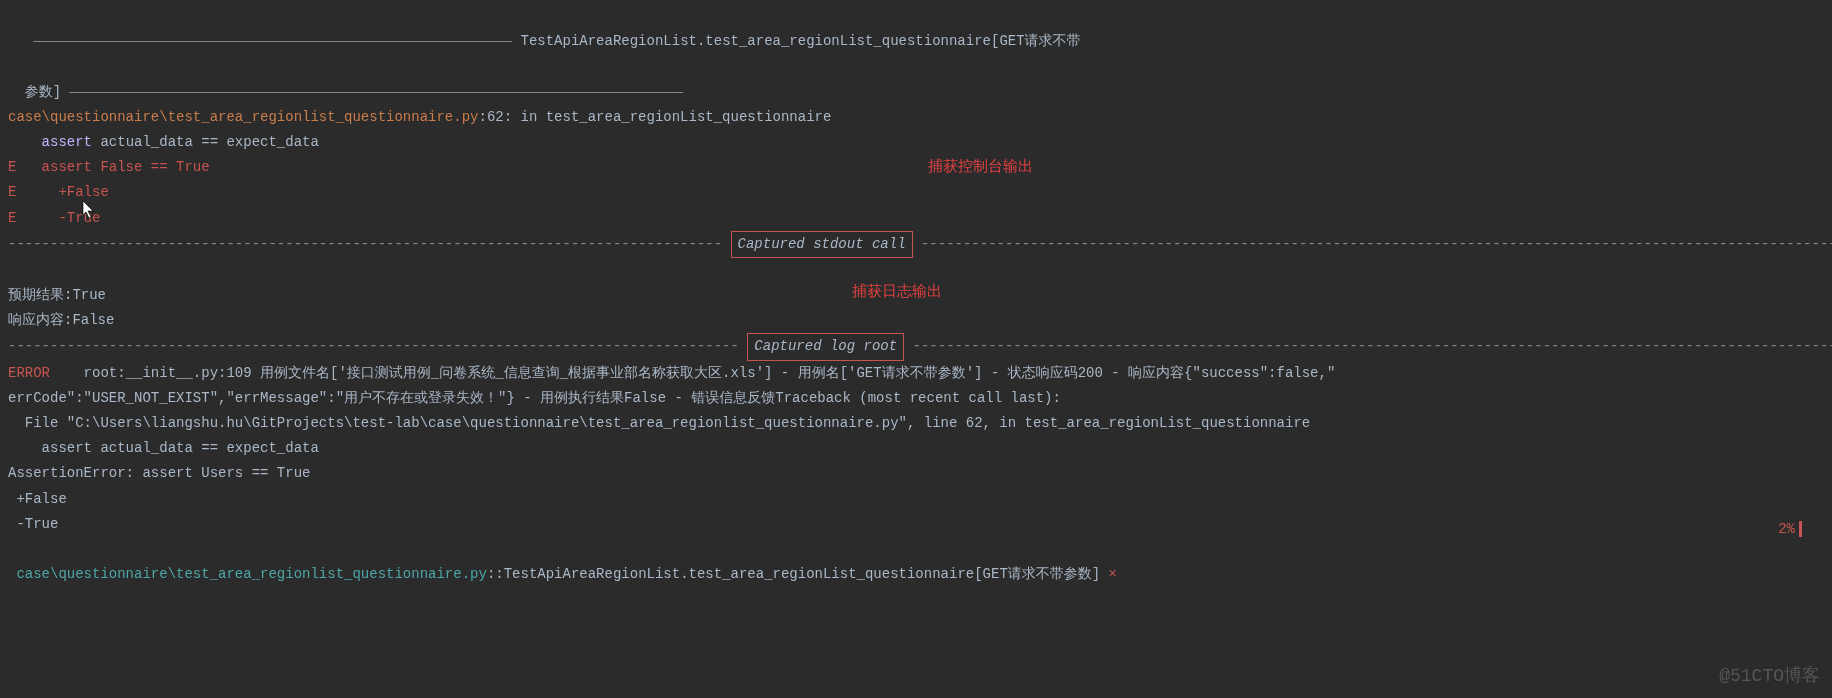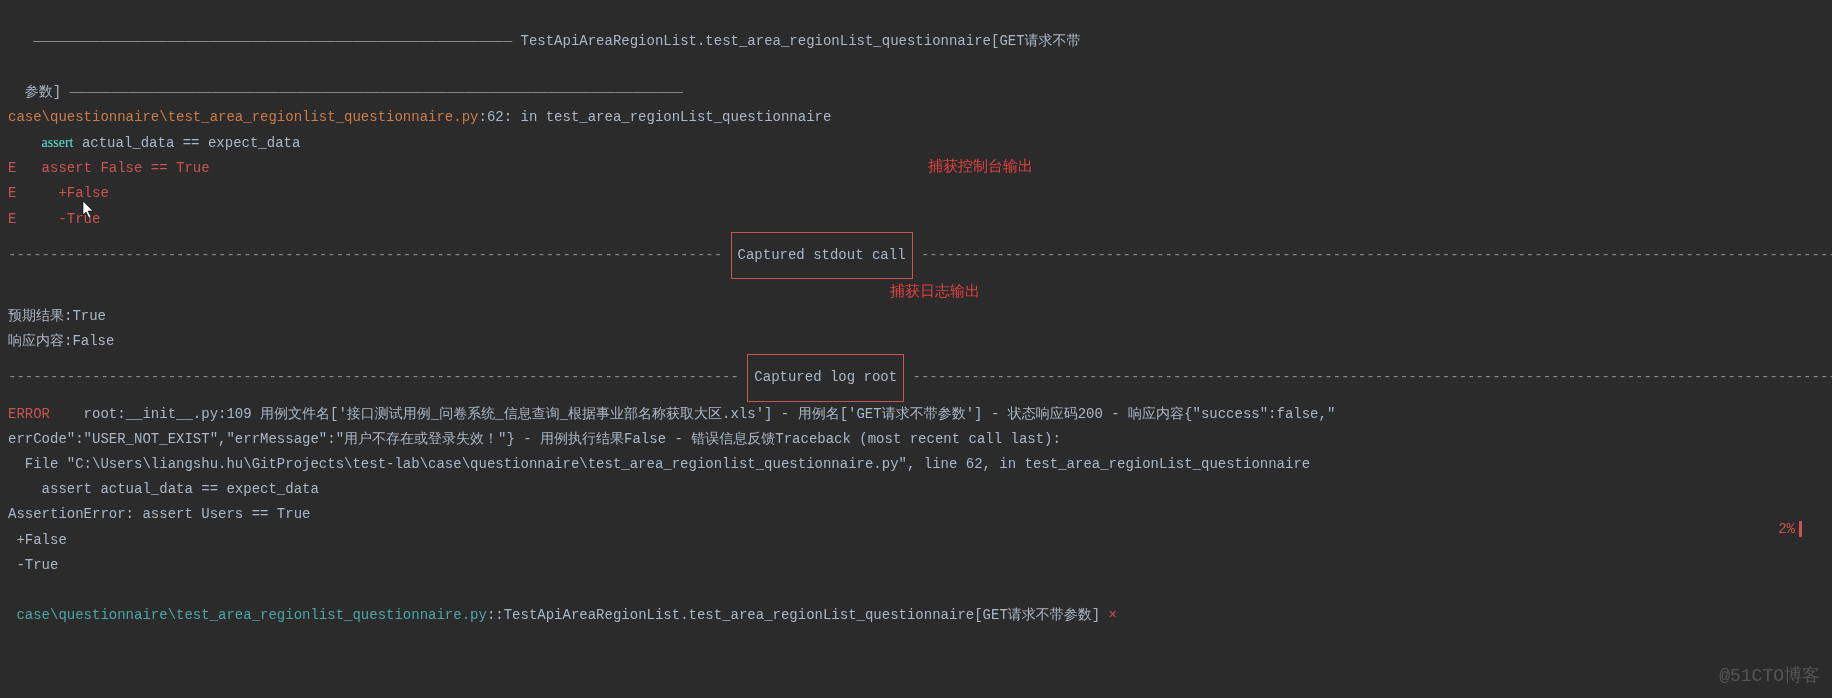--- a/index.html
+++ b/index.html
@@ -11,27 +11,28 @@
       line-height: 1.8;
       width: 1832px;
       height: 698px;
       overflow: hidden;
       position: relative;
       padding: 4px 8px;
     }
     .line { white-space: pre; }
     .orange { color: #c97c4a; }
     .teal { color: #4da6a6; }
-    .keyword { color: #5eead4; font-family: Liberation Serif, serif; }
+    .keyword { color: #c4b5fd; }
     .red-e { color: #c75450; }
     .red-text { color: #c75450; }
     .boxed {
       border: 1px solid #c75450;
-      padding: 10px 6px;
+      padding: 0 6px;
       display: inline-block;
+      font-style: italic;
     }
     .anno {
       color: #e04040;
       position: absolute;
       font-family: 'SimSun', serif;
       font-size: 15px;
     }
     .cursor {
       position: absolute;
       left: 82px;
@@ -91,21 +92,21 @@
 <div class="line">  File "C:\Users\liangshu.hu\GitProjects\test-lab\case\questionnaire\test_area_regionlist_questionnaire.py", line 62, in test_area_regionList_questionnaire</div>
 <div class="line">    assert actual_data == expect_data</div>
 <div class="line">AssertionError: assert Users == True</div>
 <div class="line"> +False</div>
 <div class="line"> -True</div>
 <div class="line">&nbsp;</div>
 
 <div class="line"><span class="teal"> case\questionnaire\test_area_regionlist_questionnaire.py</span><span>::</span><span>TestApiAreaRegionList.test_area_regionList_questionnaire[GET请求不带参数]</span><span class="red-text"> ×</span></div>
 
 <div class="anno" style="left:928px; top:153px;">捕获控制台输出</div>
-<div class="anno" style="left:890px; top:278px;">捕获日志输出</div>
+<div class="anno" style="left:852px; top:278px;">捕获日志输出</div>
 
 <div class="percent">
   <span>2%</span><span class="percent-bar"></span>
 </div>
 
 <svg class="cursor" viewBox="0 0 14 20">
   <path d="M1 1 L1 15 L4 12 L7 18 L9 17 L6 11 L11 11 Z" fill="white" stroke="black" stroke-width="0.6"></path>
 </svg>
 
 <div class="watermark">@51CTO博客</div>

